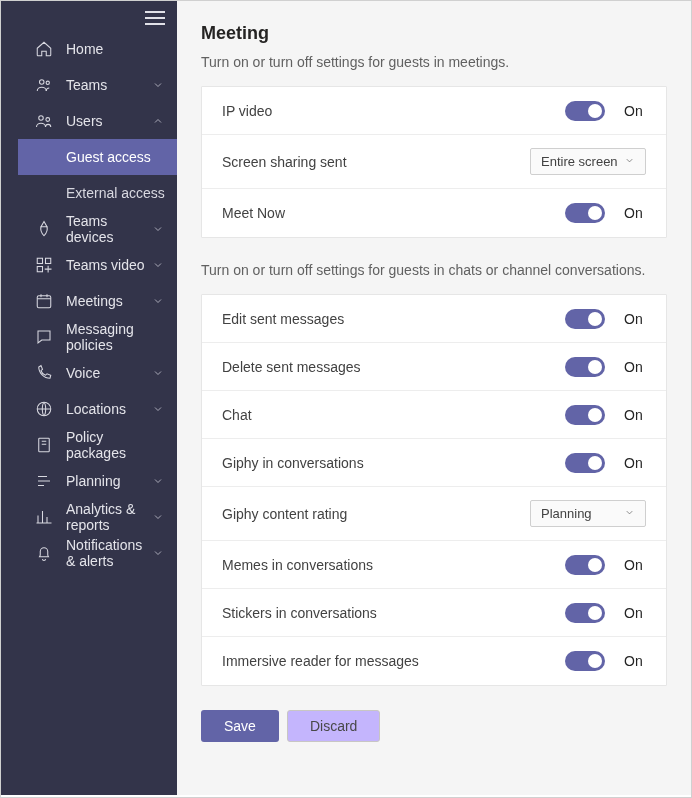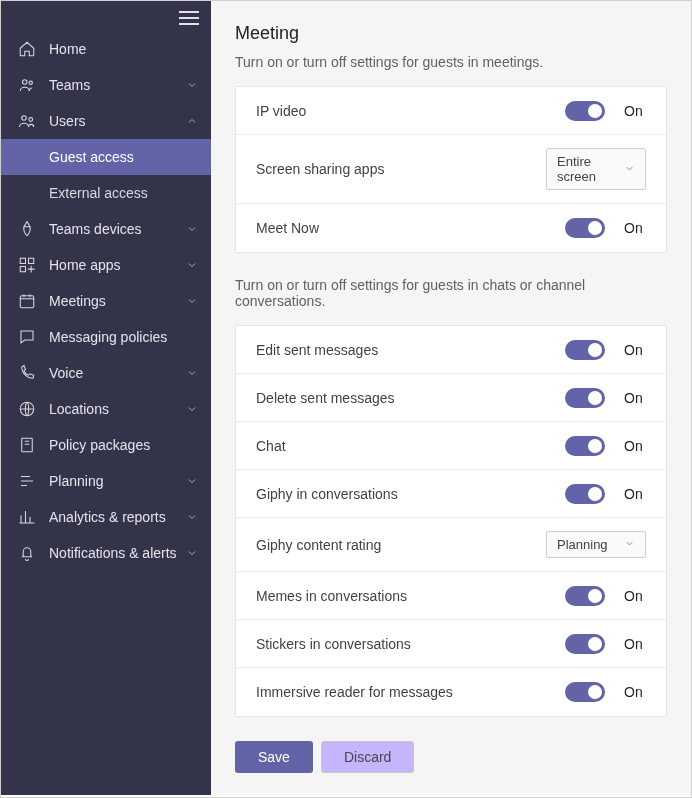--- a/index.html
+++ b/index.html
@@ -11,27 +11,28 @@
     width: 692px;
     height: 798px;
     overflow: hidden;
     border: 1px solid #d0d0d0;
     display: flex;
     flex-direction: column;
   }
   
   .app { display: flex; width: 100%; height: calc(100% - 2px); }
   .sidebar {
-    width: 210px;
+    width: 176px;
     background: #33344a;
     color: #d8d8e0;
     display: flex;
     flex-direction: column;
     font-size: 14px;
     flex-shrink: 0;
+    padding-left: 17px;
   }
   .main {
     flex: 1;
     background: #f5f5f5;
     padding: 14px 24px 16px 24px;
     overflow-y: auto;
   }
 
   
   .hamburger-row {
@@ -74,21 +75,21 @@
     color: #d8d8e0;
   }
   .sub-item.selected {
     background: #6264a7;
     color: #ffffff;
   }
 
   
   h2.section-title {
     font-size: 18px;
-    font-weight: 400;
+    font-weight: 700;
     color: #252423;
     margin: 8px 0 10px 0;
   }
   .section-desc {
     color: #616161;
     font-size: 14px;
     margin-bottom: 16px;
   }
   .card {
     background: #fff;
@@ -120,21 +121,21 @@
     width: 14px; height: 14px; border-radius: 50%;
     background: #fff;
     top: 3px; right: 3px;
   }
   .toggle-text { color:#242424; font-size:14px; min-width:22px;margin-left:9px; }
 
   .select {
     display:flex; align-items:center; justify-content:space-between;
     border:1px solid #cfcfcf; background:#fafafa;
     border-radius:2px; padding:5px 10px;
-    width: 100px; font-size:13px; color:#424242;
+    width: 116px; font-size:13px; color:#424242;
     cursor:pointer;
   }
   .select .chev svg { width:11px; height:11px; stroke:#666; fill:none; stroke-width:1.6; }
 
   .footer {
     display:flex; gap:8px; margin-top: 4px;
   }
   .btn {
     padding: 7px 22px;
     border-radius: 3px;
@@ -226,21 +227,21 @@
 
     <div class="nav-item">
       <span class="nav-icon">
         <svg viewBox="0 0 24 24">
             <rect x="3" y="3" width="7" height="7"></rect>
             <rect x="14" y="3" width="7" height="7"></rect>
             <rect x="3" y="14" width="7" height="7"></rect>
             <path d="M17.5 13v9M13 17.5h9"></path>
           </svg>
       </span>
-      <span class="nav-label">Home apps</span>
+      <span class="nav-label">Teams video</span>
       <span class="chevron">
           <svg viewBox="0 0 24 24">
             <path d="M6 9l6 6 6-6"></path>
           </svg>
         </span>
     </div>
 
     <div class="nav-item">
       <span class="nav-icon">
         <svg viewBox="0 0 24 24">
@@ -357,21 +358,21 @@
       <div class="row">
         <span class="row-label">IP video</span>
         <div class="row-control">
           <div class="toggle">
               <div class="knob"></div>
             </div>
           <span class="toggle-text">On</span>
         </div>
       </div>
       <div class="row">
-        <span class="row-label">Screen sharing apps</span>
+        <span class="row-label">Screen sharing sent</span>
         <div class="row-control">
           <div class="select">
             <span>Entire screen</span>
             <span class="chev"><svg viewBox="0 0 24 24">
                   <path d="M6 9l6 6 6-6"></path>
                 </svg></span>
           </div>
         </div>
       </div>
       <div class="row">

